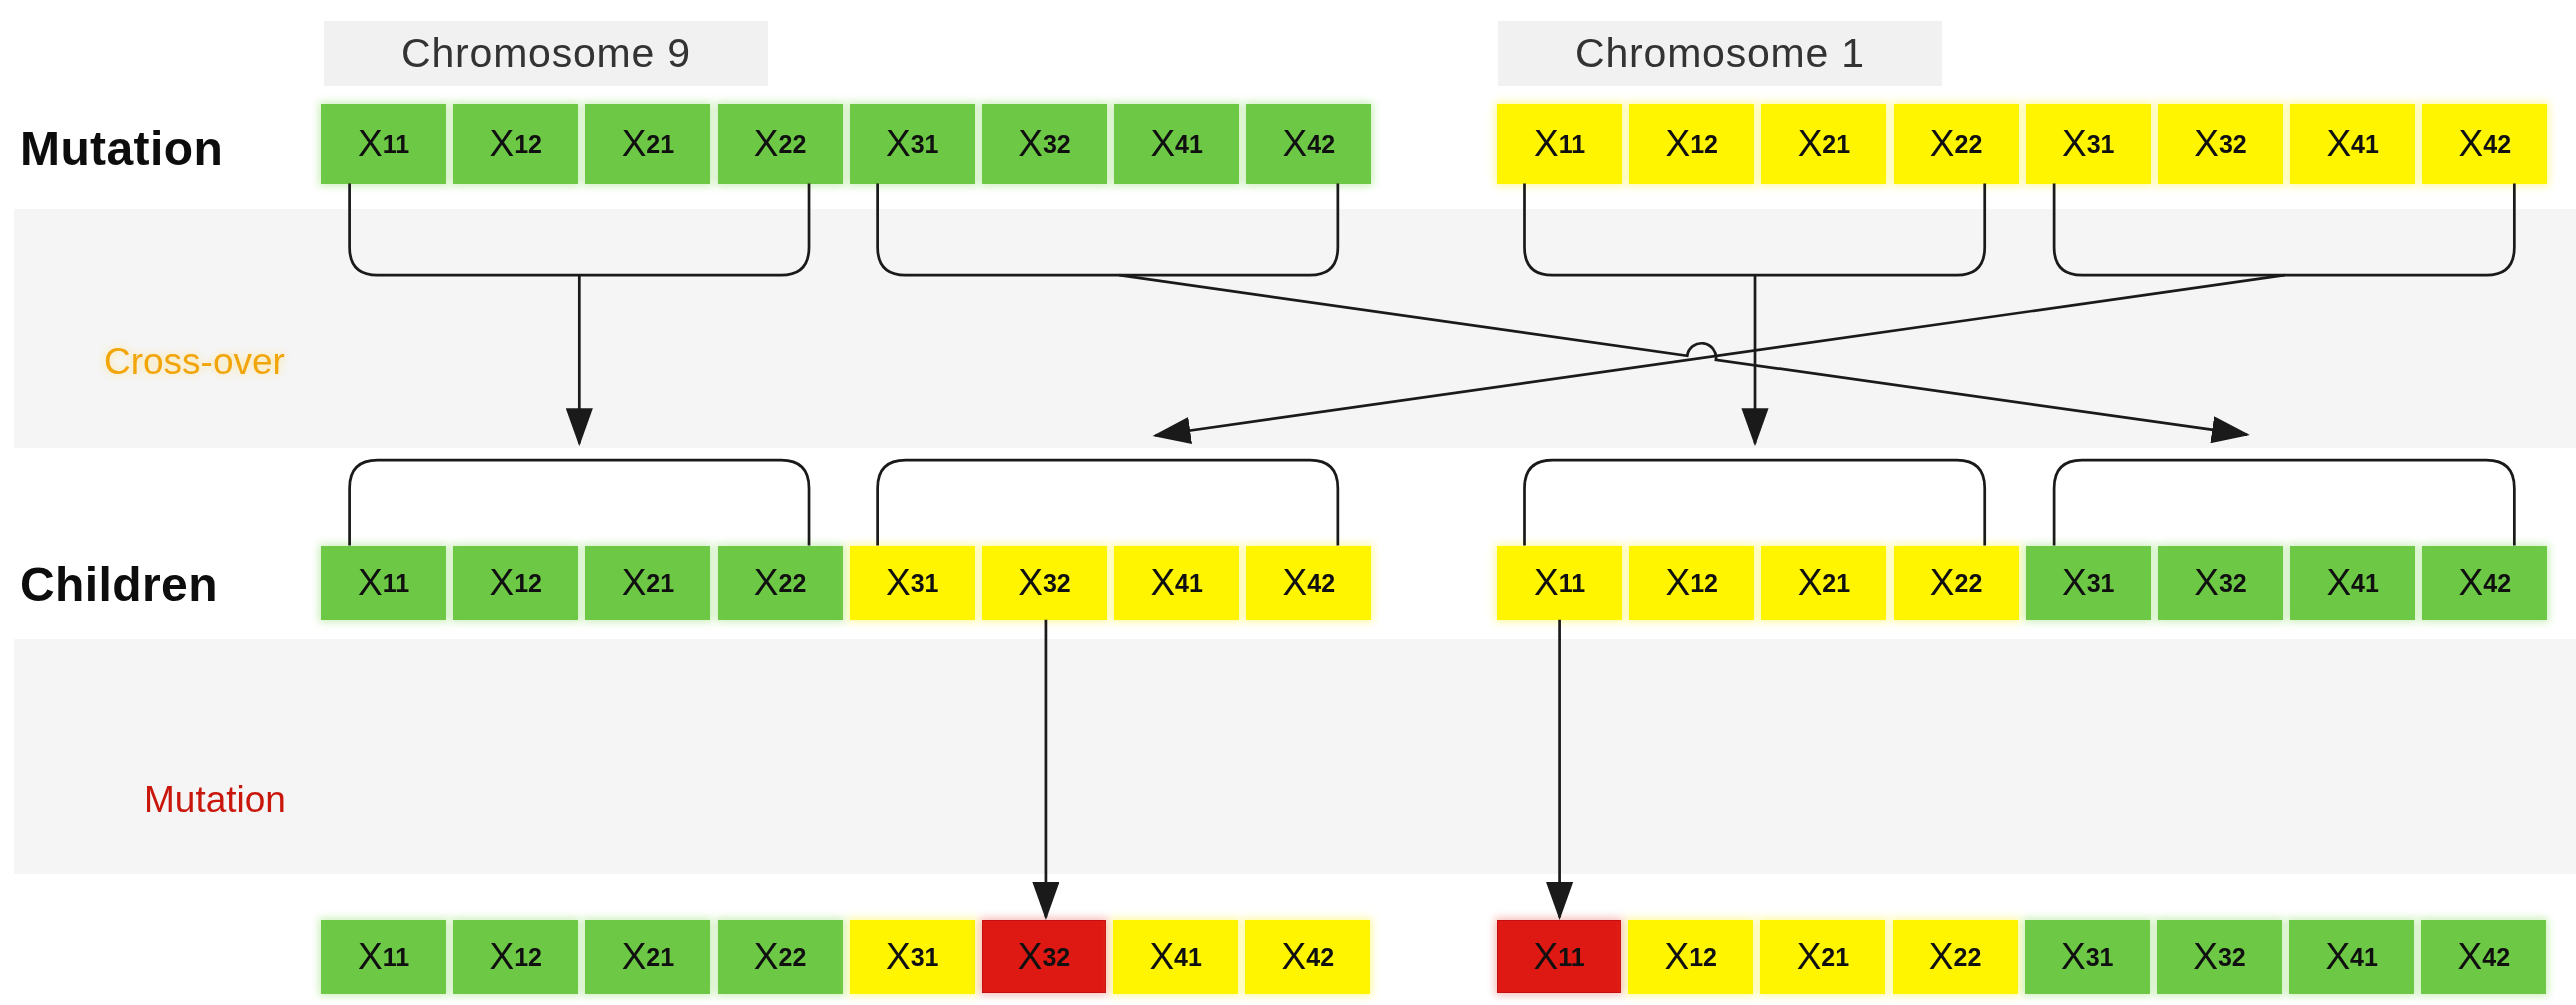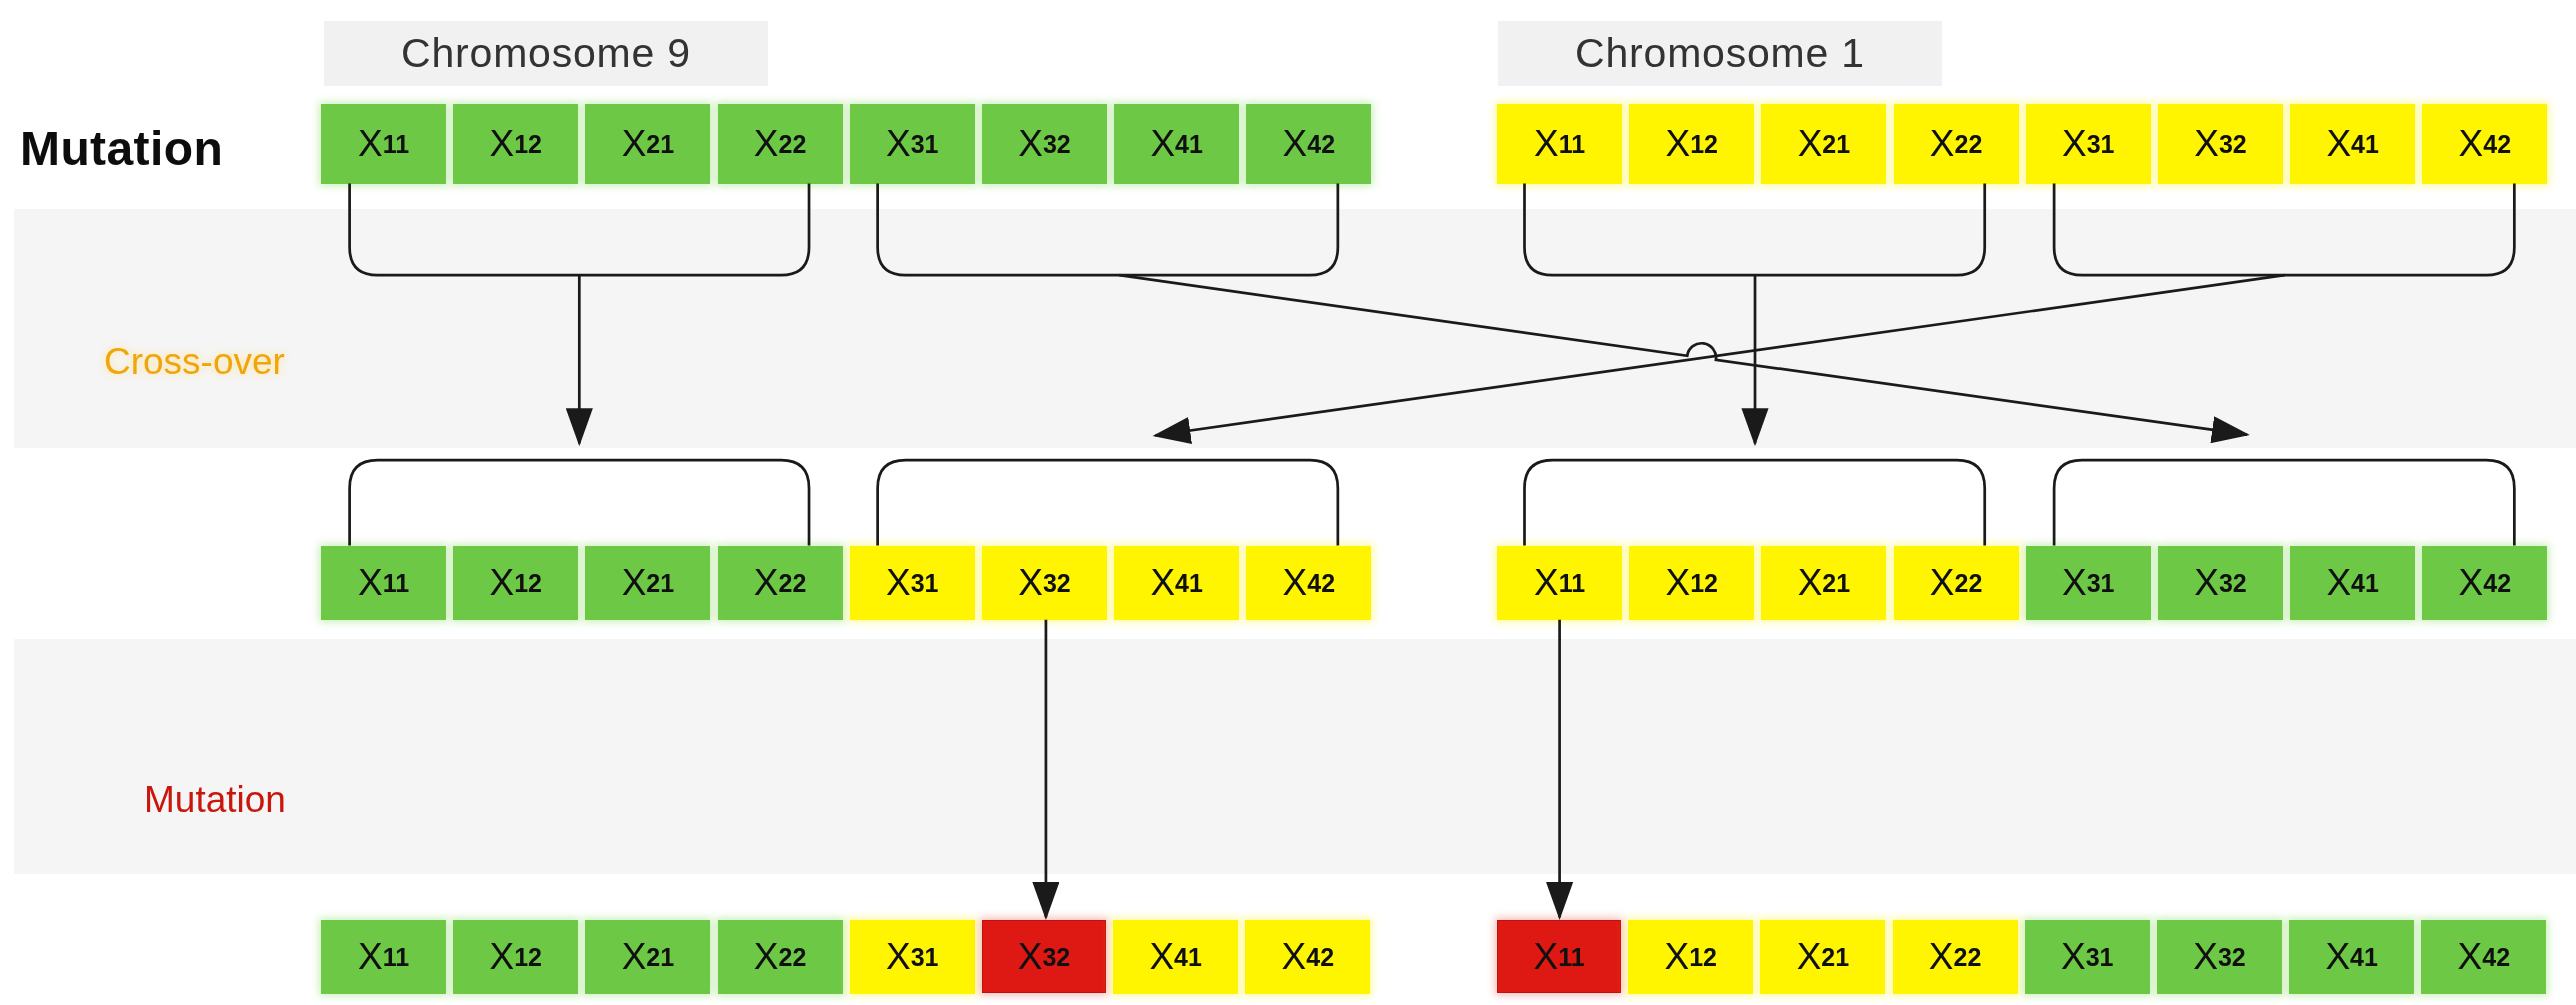--- a/index.html
+++ b/index.html
@@ -114,20 +114,21 @@
 
   <div class="chrom-label c1">
     <span>Chromosome 9</span>
   </div>
   <div class="chrom-label c2">
     <span>Chromosome 1</span>
   </div>
 
   <div class="row-label parents">Mutation</div>
   <div class="stage-label crossover">Cross-over</div>
+  <div class="row-label children">Children</div>
   <div class="stage-label mutation">Mutation</div>
 
   <div class="chromosome row-parents pos-left">
       <div class="gene green">
         <span>X</span>
         <sub>11</sub>
       </div>
       <div class="gene green">
         <span>X</span>
         <sub>12</sub>

